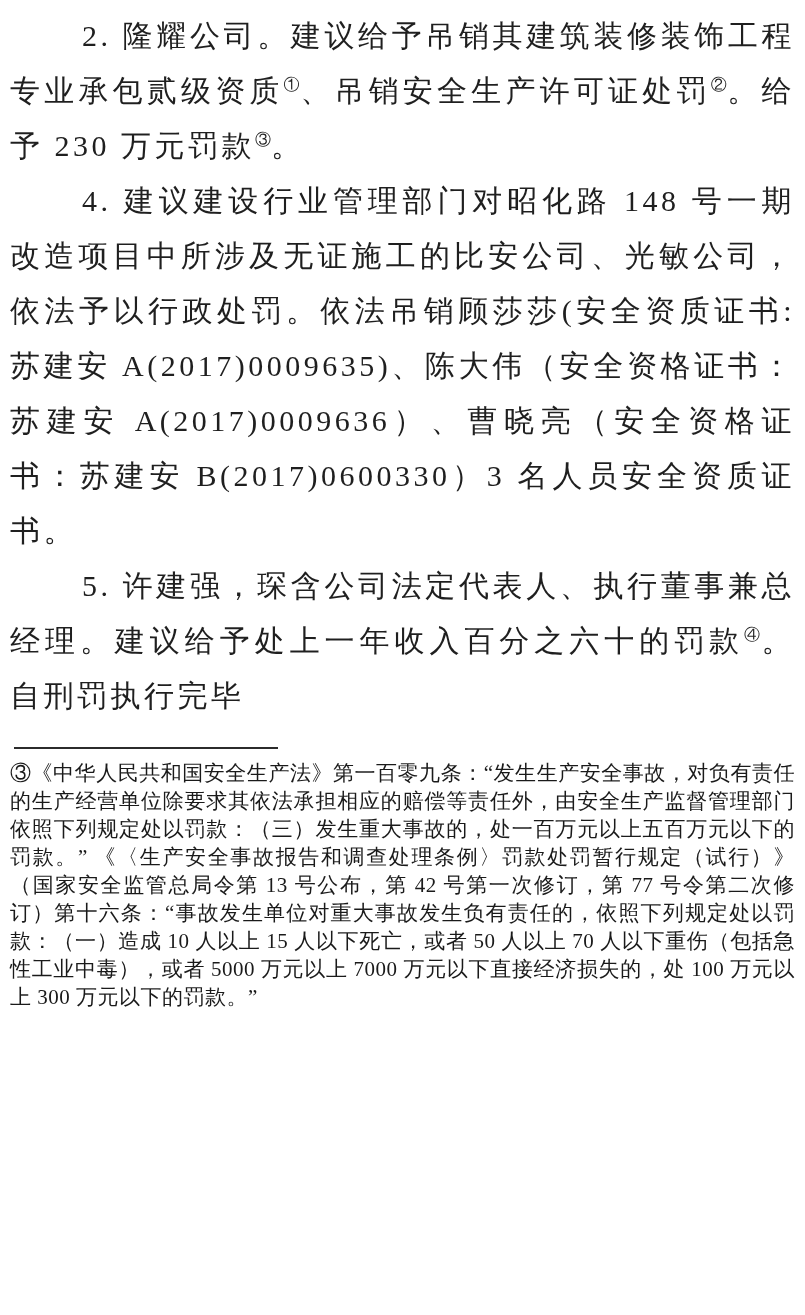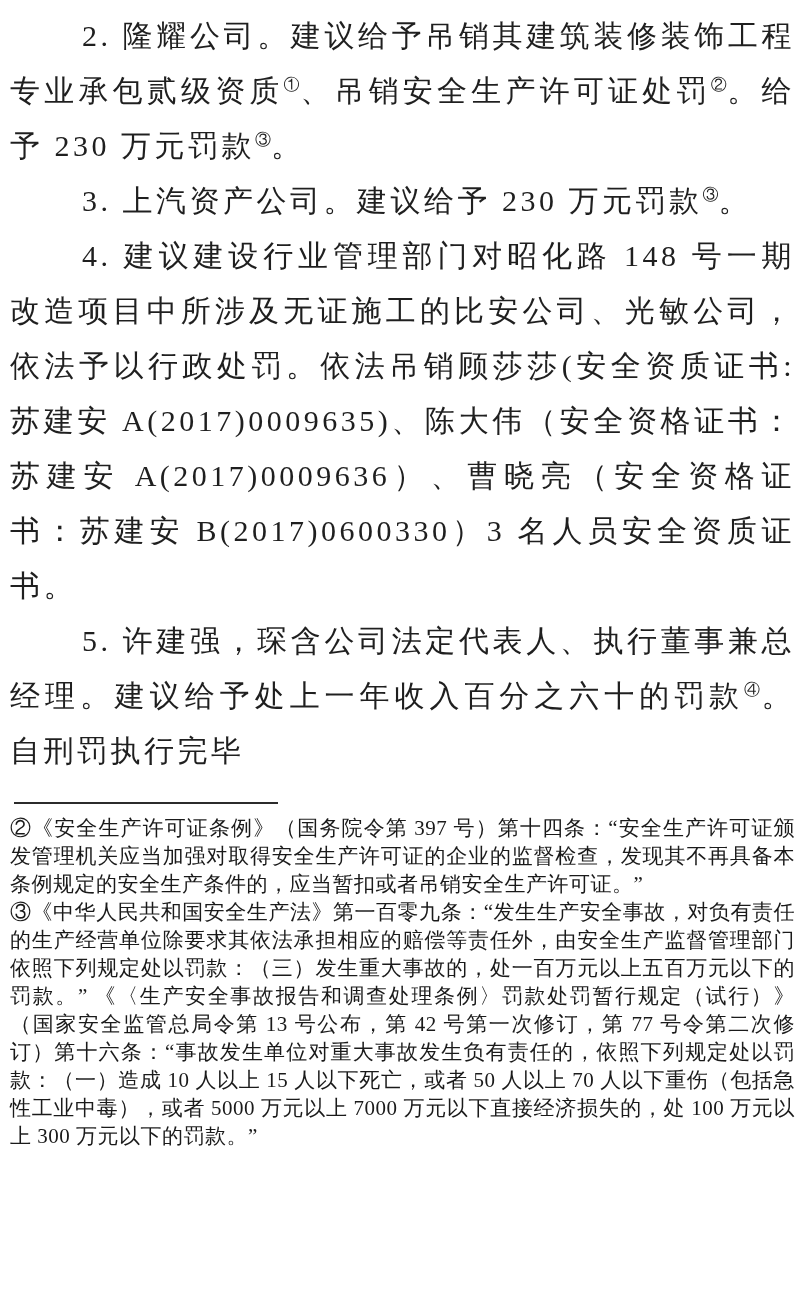--- a/index.html
+++ b/index.html
@@ -54,25 +54,23 @@
     color: #1a1a1a;
   }
 </style>
 </head>
 <body>
 
 <div class="page">
 
   <div class="main-text">
       <p class="para">2. 隆耀公司。建议给予吊销其建筑装修装饰工程专业承包贰级资质<sup class="fn-ref">①</sup>、吊销安全生产许可证处罚<sup class="fn-ref">②</sup>。给予 230 万元罚款<sup class="fn-ref">③</sup>。</p>
-      <p class="para">3. 上汽资产公司。建议给予 230 万元罚款<sup class="fn-ref">③</sup>。</p>
       <p class="para">4. 建议建设行业管理部门对昭化路 148 号一期改造项目中所涉及无证施工的比安公司、光敏公司，依法予以行政处罚。依法吊销顾莎莎(安全资质证书:苏建安 A(2017)0009635)、陈大伟（安全资格证书：苏建安 A(2017)0009636）、曹晓亮（安全资格证书：苏建安 B(2017)0600330）3 名人员安全资质证书。</p>
       <p class="para">5. 许建强，琛含公司法定代表人、执行董事兼总经理。建议给予处上一年收入百分之六十的罚款<sup class="fn-ref">④</sup>。自刑罚执行完毕</p>
     </div>
 
   <hr class="fn-divider">
 
   <div class="footnotes">
-      <div class="fnote">②《安全生产许可证条例》（国务院令第 397 号）第十四条：“安全生产许可证颁发管理机关应当加强对取得安全生产许可证的企业的监督检查，发现其不再具备本条例规定的安全生产条件的，应当暂扣或者吊销安全生产许可证。”</div>
       <div class="fnote">③《中华人民共和国安全生产法》第一百零九条：“发生生产安全事故，对负有责任的生产经营单位除要求其依法承担相应的赔偿等责任外，由安全生产监督管理部门依照下列规定处以罚款：（三）发生重大事故的，处一百万元以上五百万元以下的罚款。” 《〈生产安全事故报告和调查处理条例〉罚款处罚暂行规定（试行）》（国家安全监管总局令第 13 号公布，第 42 号第一次修订，第 77 号令第二次修订）第十六条：“事故发生单位对重大事故发生负有责任的，依照下列规定处以罚款：（一）造成 10 人以上 15 人以下死亡，或者 50 人以上 70 人以下重伤（包括急性工业中毒），或者 5000 万元以上 7000 万元以下直接经济损失的，处 100 万元以上 300 万元以下的罚款。”</div>
     </div>
 
 </div>
 
 </body></html>

